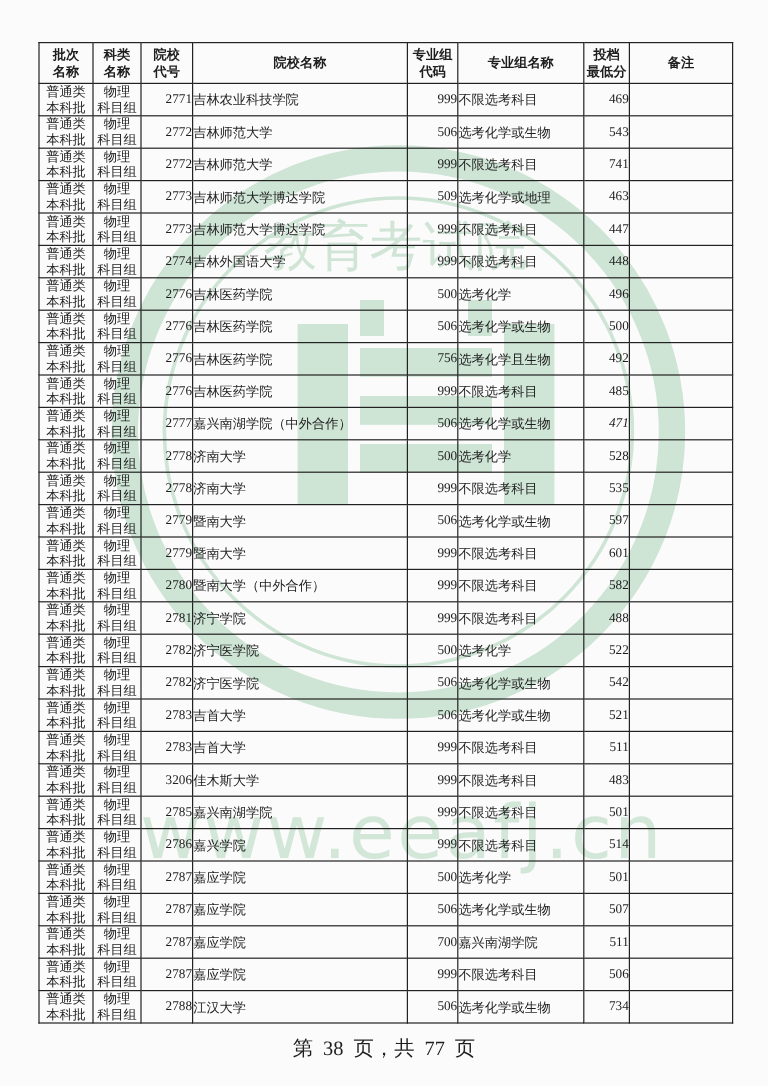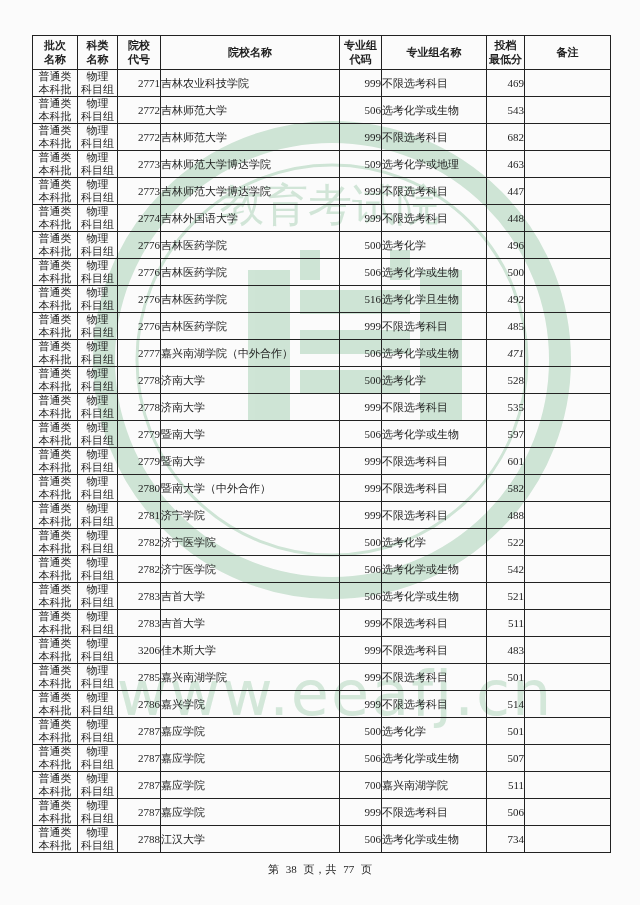--- a/index.html
+++ b/index.html
@@ -8,21 +8,21 @@
   .watermark{position:absolute;left:0;top:0;width:640px;height:905px;pointer-events:none;z-index:1;}
   table.adm{position:absolute;left:32px;top:35px;border-collapse:collapse;table-layout:fixed;z-index:2;}
   table.adm td, table.adm th{border:1.4px solid #222;padding:0;font-size:11px;line-height:13px;height:24px;
        background:transparent;}
   table.adm th{font-weight:bold;height:33px;text-align:center;font-size:11px;line-height:14px;}
   td.c-batch, td.c-type{text-align:center;font-size:11px;line-height:12px;}
   td.c-code, td.c-gcode{text-align:right;font-family:"Liberation Serif","DejaVu Serif",serif;font-size:11px;}
   td.c-name, td.c-gname{text-align:left;padding-left:3px;}
   td.c-score{text-align:right;padding-right:2px;font-family:"Liberation Serif","DejaVu Serif",serif;}
   td.c-note{}
-  .footer{position:absolute;top:862px;left:0;width:640px;text-align:center;font-size:11px;z-index:2;
+  .footer{position:absolute;top:862px;left:0;width:640px;text-align:center;font-size:17px;z-index:2;
           font-family:"Liberation Serif","DejaVu Serif",serif;}
   .footer span{margin:0 2px;}
 </style>
 </head>
 <body>
 
 <svg class="watermark" viewBox="0 0 640 905">
   <g fill="none" stroke="#c7e0cf" opacity="0.85">
     <circle cx="332" cy="360" r="228" stroke-width="22"></circle>
     <circle cx="332" cy="360" r="195" stroke-width="3"></circle>
@@ -95,21 +95,21 @@
       </tr>
       <tr>
         <td class="c-batch" style="white-space: pre-line;">普通类
 本科批</td>
         <td class="c-type" style="white-space: pre-line;">物理
 科目组</td>
         <td class="c-code" style="white-space: pre-line;">2772</td>
         <td class="c-name" style="white-space: pre-line;">吉林师范大学</td>
         <td class="c-gcode" style="white-space: pre-line;">999</td>
         <td class="c-gname" style="white-space: pre-line;">不限选考科目</td>
-        <td class="c-score" style="white-space: pre-line;">682</td>
+        <td class="c-score" style="white-space: pre-line;">741</td>
         <td class="c-note" style="white-space: pre-line;"></td>
       </tr>
       <tr>
         <td class="c-batch" style="white-space: pre-line;">普通类
 本科批</td>
         <td class="c-type" style="white-space: pre-line;">物理
 科目组</td>
         <td class="c-code" style="white-space: pre-line;">2773</td>
         <td class="c-name" style="white-space: pre-line;">吉林师范大学博达学院</td>
         <td class="c-gcode" style="white-space: pre-line;">509</td>
@@ -165,21 +165,21 @@
         <td class="c-score" style="white-space: pre-line;">500</td>
         <td class="c-note" style="white-space: pre-line;"></td>
       </tr>
       <tr>
         <td class="c-batch" style="white-space: pre-line;">普通类
 本科批</td>
         <td class="c-type" style="white-space: pre-line;">物理
 科目组</td>
         <td class="c-code" style="white-space: pre-line;">2776</td>
         <td class="c-name" style="white-space: pre-line;">吉林医药学院</td>
-        <td class="c-gcode" style="white-space: pre-line;">516</td>
+        <td class="c-gcode" style="white-space: pre-line;">756</td>
         <td class="c-gname" style="white-space: pre-line;">选考化学且生物</td>
         <td class="c-score" style="white-space: pre-line;">492</td>
         <td class="c-note" style="white-space: pre-line;"></td>
       </tr>
       <tr>
         <td class="c-batch" style="white-space: pre-line;">普通类
 本科批</td>
         <td class="c-type" style="white-space: pre-line;">物理
 科目组</td>
         <td class="c-code" style="white-space: pre-line;">2776</td>

